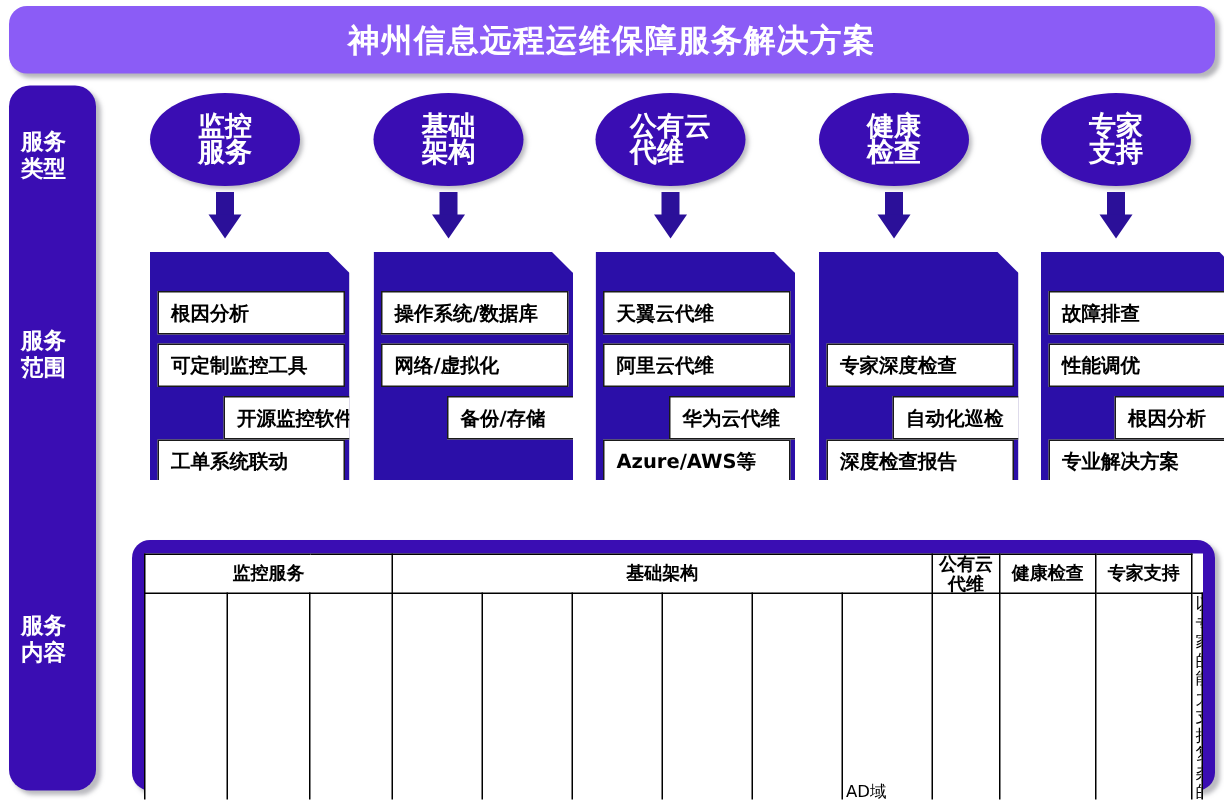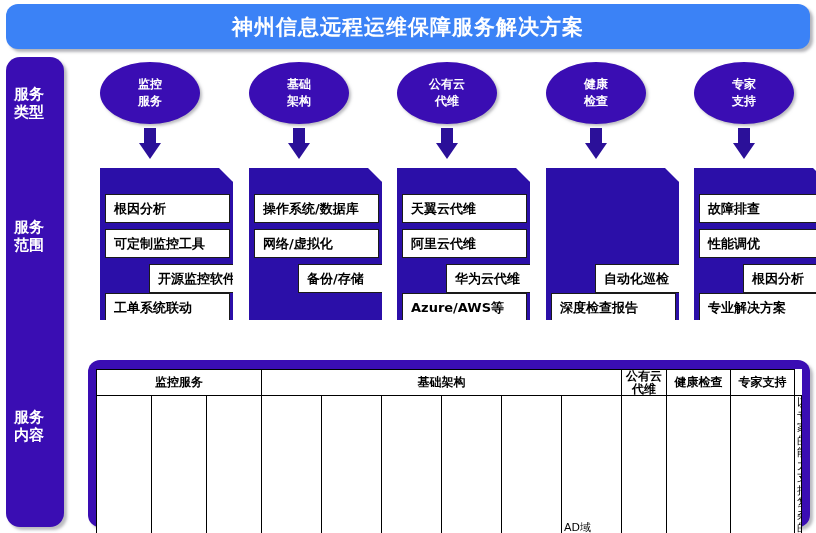--- a/index.html
+++ b/index.html
@@ -8,21 +8,21 @@
     background:#ffffff;
     font-family:"DejaVu Sans","Liberation Sans",sans-serif;
     overflow:hidden;
     position:relative;
   }
   #stage{position:relative;width:816px;height:533px;}
 
   
   .title-bar{
     position:absolute;left:6px;top:4px;width:804px;height:45px;
-    background:#3b82f6;border-radius:12px;
+    background:#8b5cf6;border-radius:12px;
     box-shadow:3px 3px 3px rgba(120,120,130,.55);
     display:flex;align-items:center;justify-content:center;
   }
   .title-bar .t{
     color:#ffffff;font-size:21px;font-weight:bold;letter-spacing:1px;
     font-family:"DejaVu Sans","Liberation Sans",sans-serif;
   }
 
   
   .rail{
@@ -39,22 +39,22 @@
   .rail-lbl.c{top:408px;}
 
   
   .ell{
     position:absolute;top:62px;width:100px;height:62px;
     background:#3A0DB3;border-radius:50%;
     box-shadow:2px 2px 3px rgba(120,120,130,.5);
     display:flex;align-items:center;justify-content:center;
   }
   .ell span{
-    color:#fff;font-weight:bold;font-size:12px;line-height:17px;
-    text-align:center;
+    color:#fff;font-weight:bold;font-size:18px;line-height:17px;
+    text-align:left;
   }
   
   .arrow{position:absolute;top:128px;width:22px;height:32px;}
   .arrow .stem{
     position:absolute;left:5px;top:0;width:12px;height:16px;background:#2B1099;
   }
   .arrow .head{
     position:absolute;left:0;top:15px;width:0;height:0;
     border-left:11px solid transparent;border-right:11px solid transparent;
     border-top:16px solid #2B1099;
@@ -204,20 +204,23 @@
         <span>
           <div>健康</div>
           <div>检查</div>
         </span>
       </div>
       <div class="arrow" style="left: 585px;">
         <div class="stem"></div>
         <div class="head"></div>
       </div>
       <div class="card" style="left: 546px;">
+        <div class="rowbox r1">
+          <span>专家深度检查</span>
+        </div>
         <div class="rowbox r3">
           <span>深度检查报告</span>
         </div>
         <div class="rowbox r2">
           <span>自动化巡检</span>
         </div>
       </div>
       <div class="ell" style="left: 694px;">
         <span>
           <div>专家</div>

